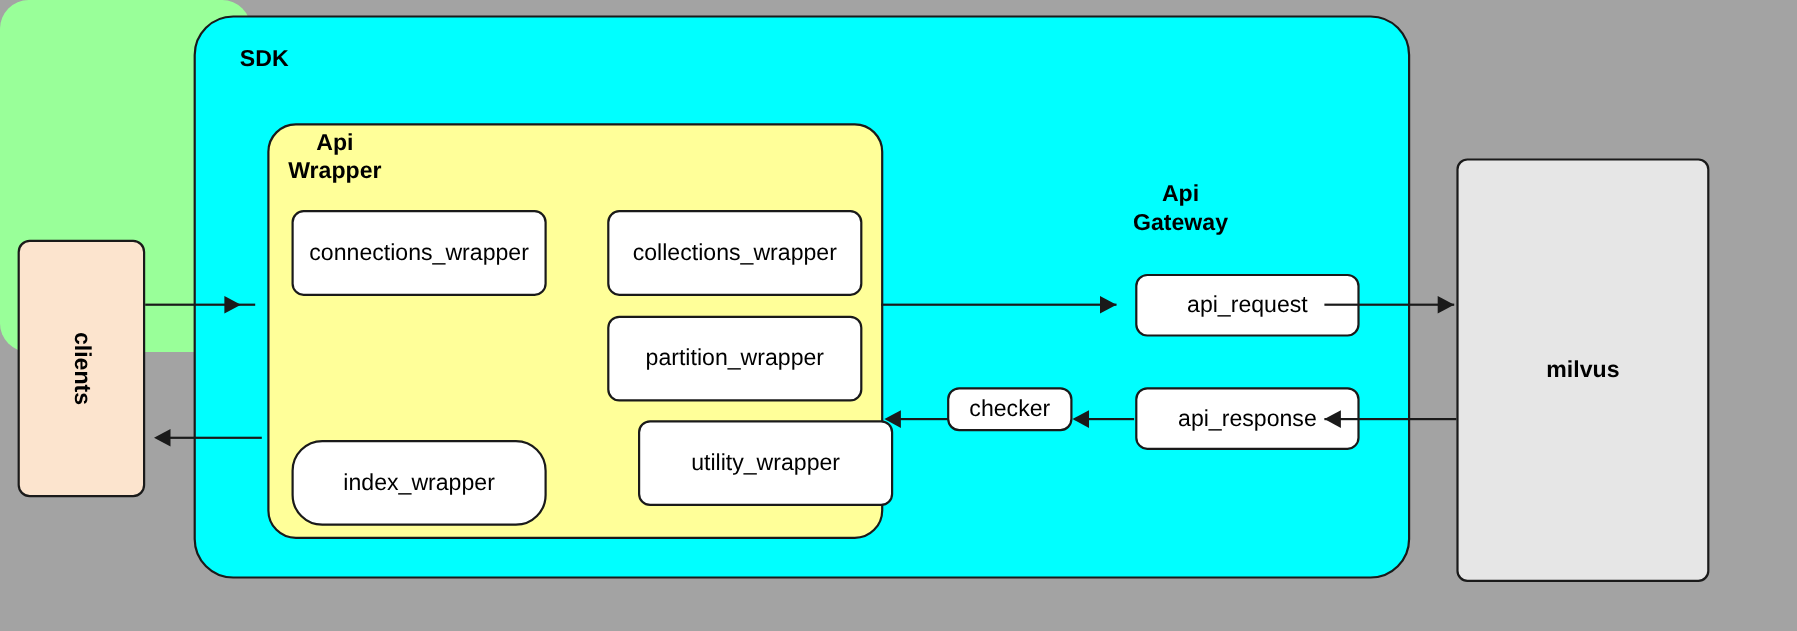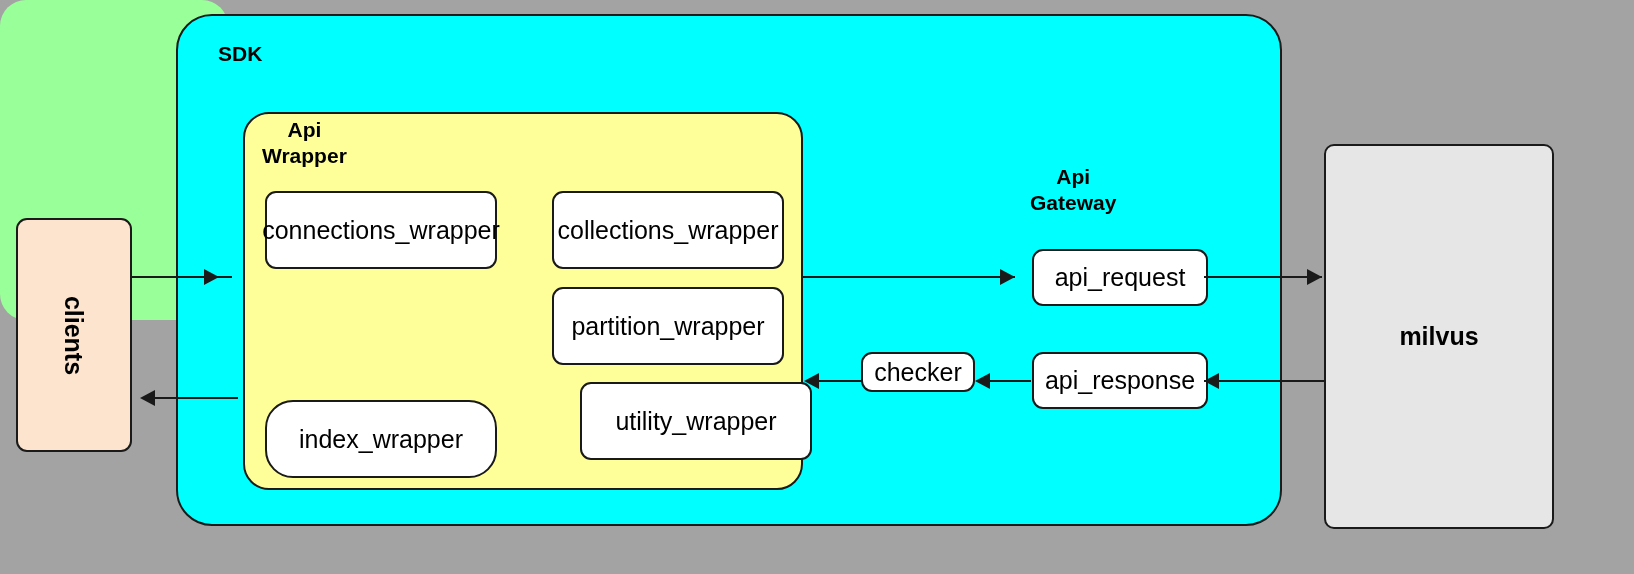--- a/index.html
+++ b/index.html
@@ -64,37 +64,37 @@
   
   .node {
     position: absolute;
     box-sizing: border-box;
     border: 2px solid #1a1a1a;
     background: #ffffff;
     border-radius: 11px;
     display: flex;
     align-items: center;
     justify-content: center;
-    font-size: 25px;
+    font-size: 21px;
     color: #000000;
     text-align: center;
   }
   .node-w {
     width: 232px;
     height: 78px;
   }
   .n-conn  { left: 265px; top: 191px; }
   .n-coll  { left: 552px; top: 191px; }
   .n-schema{ left: 265px; top: 287px; }
   .n-part  { left: 552px; top: 287px; }
   .n-index { left: 265px; top: 400px; border-radius: 28px; }
   .n-util  { left: 552px; top: 382px; margin-left: 28px; }
 
   .node-gw {
-    width: 176px;
+    width: 204px;
     height: 57px;
     left: 1032px;
   }
   .n-req  { top: 249px; }
   .n-resp { top: 352px; }
 
   .n-checker {
     left: 861px;
     top: 352px;
     width: 114px;

